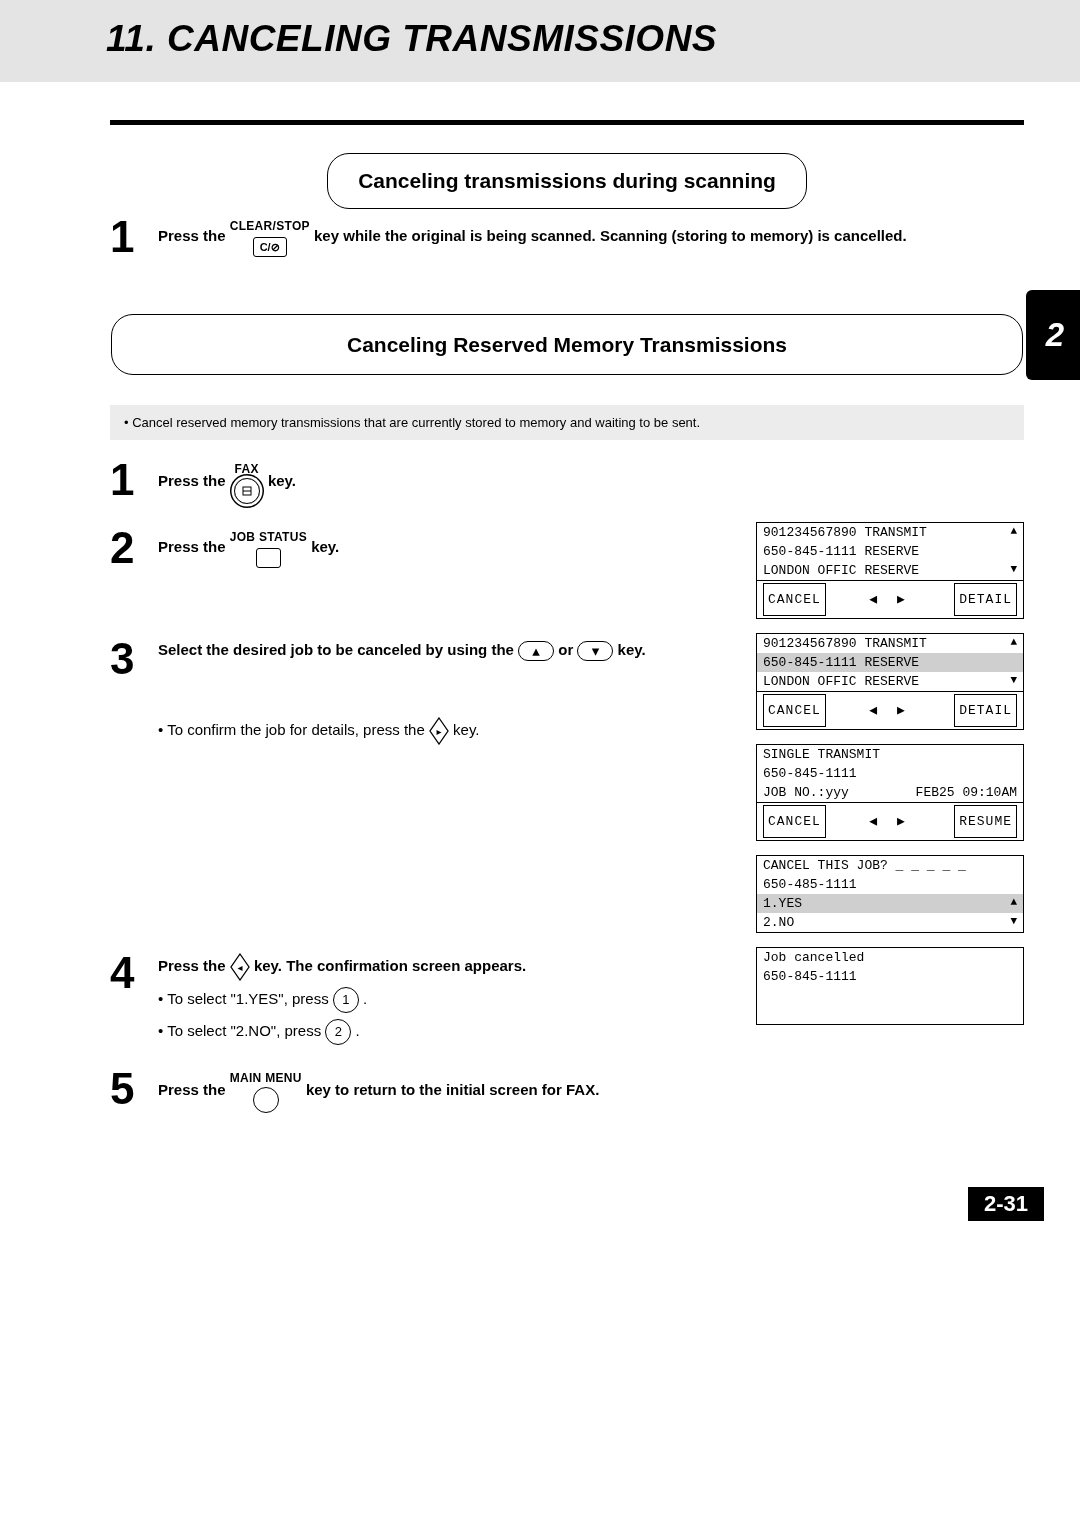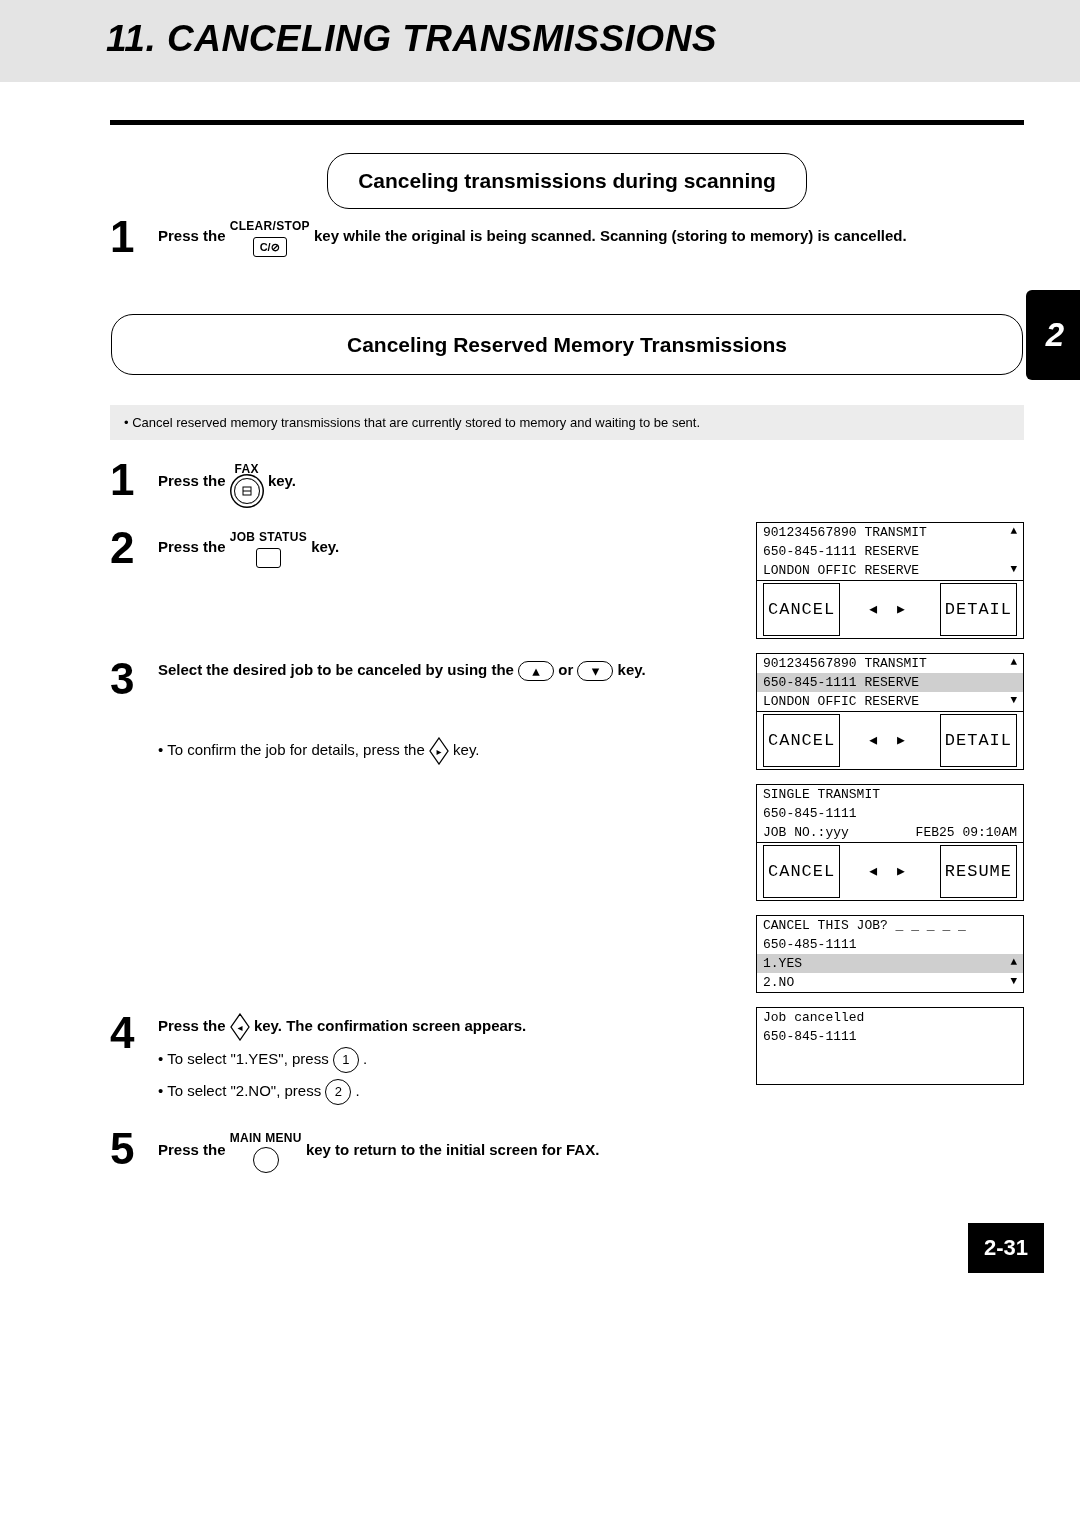--- a/index.html
+++ b/index.html
@@ -23,25 +23,25 @@
   .key-diamond { display: inline-flex; width: 20px; height: 28px; align-items: center; justify-content: center; vertical-align: middle; position: relative; }
   .key-diamond svg { width: 20px; height: 28px; }
   .note-box { background: #ececec; padding: 10px 14px; font-size: 13px; margin: 30px 0 20px; }
   .twocol { display: flex; gap: 18px; align-items: flex-start; }
   .left { flex: 1; }
   .right { width: 268px; }
   .lcd { border: 1px solid #000; font-family: "Courier New", monospace; font-size: 13px; margin-bottom: 14px; background: #fff; }
   .lcd-row { padding: 2px 6px; display: flex; justify-content: space-between; border: none; white-space: pre; }
   .lcd-row.hl { background: #cfcfcf; }
   .lcd-bottom { border-top: 1px solid #000; display: flex; align-items: center; padding: 2px 6px; font-family: "Courier New", monospace; font-size: 13px; gap: 6px; }
-  .lcd-btn { border: 1px solid #000; padding: 16px 4px; font-size: 17px; letter-spacing: 1px; }
+  .lcd-btn { border: 1px solid #000; padding: 8px 4px; font-size: 13px; letter-spacing: 1px; }
   .lcd-arrows { flex: 1; text-align: center; letter-spacing: 6px; }
   .tri { font-size: 11px; }
   .bullet { margin: 6px 0 0 0; font-size: 15px; }
-  .pgnum { position: absolute; right: 36px; bottom: 38px; background: #000; color: #fff; font-weight: 900; font-size: 22px; padding: 12px 16px; }
+  .pgnum { position: absolute; right: 36px; bottom: 30px; background: #000; color: #fff; font-weight: 900; font-size: 22px; padding: 4px 16px; }
   .tiny { font-size: 12px; font-weight: 700; display: block; text-align: center; letter-spacing: 0.3px; }
   .gap { height: 38px; }
 </style>
 </head>
 <body>
 
 <div class="header-band">
   <h1>11. CANCELING TRANSMISSIONS</h1>
 </div>
 

